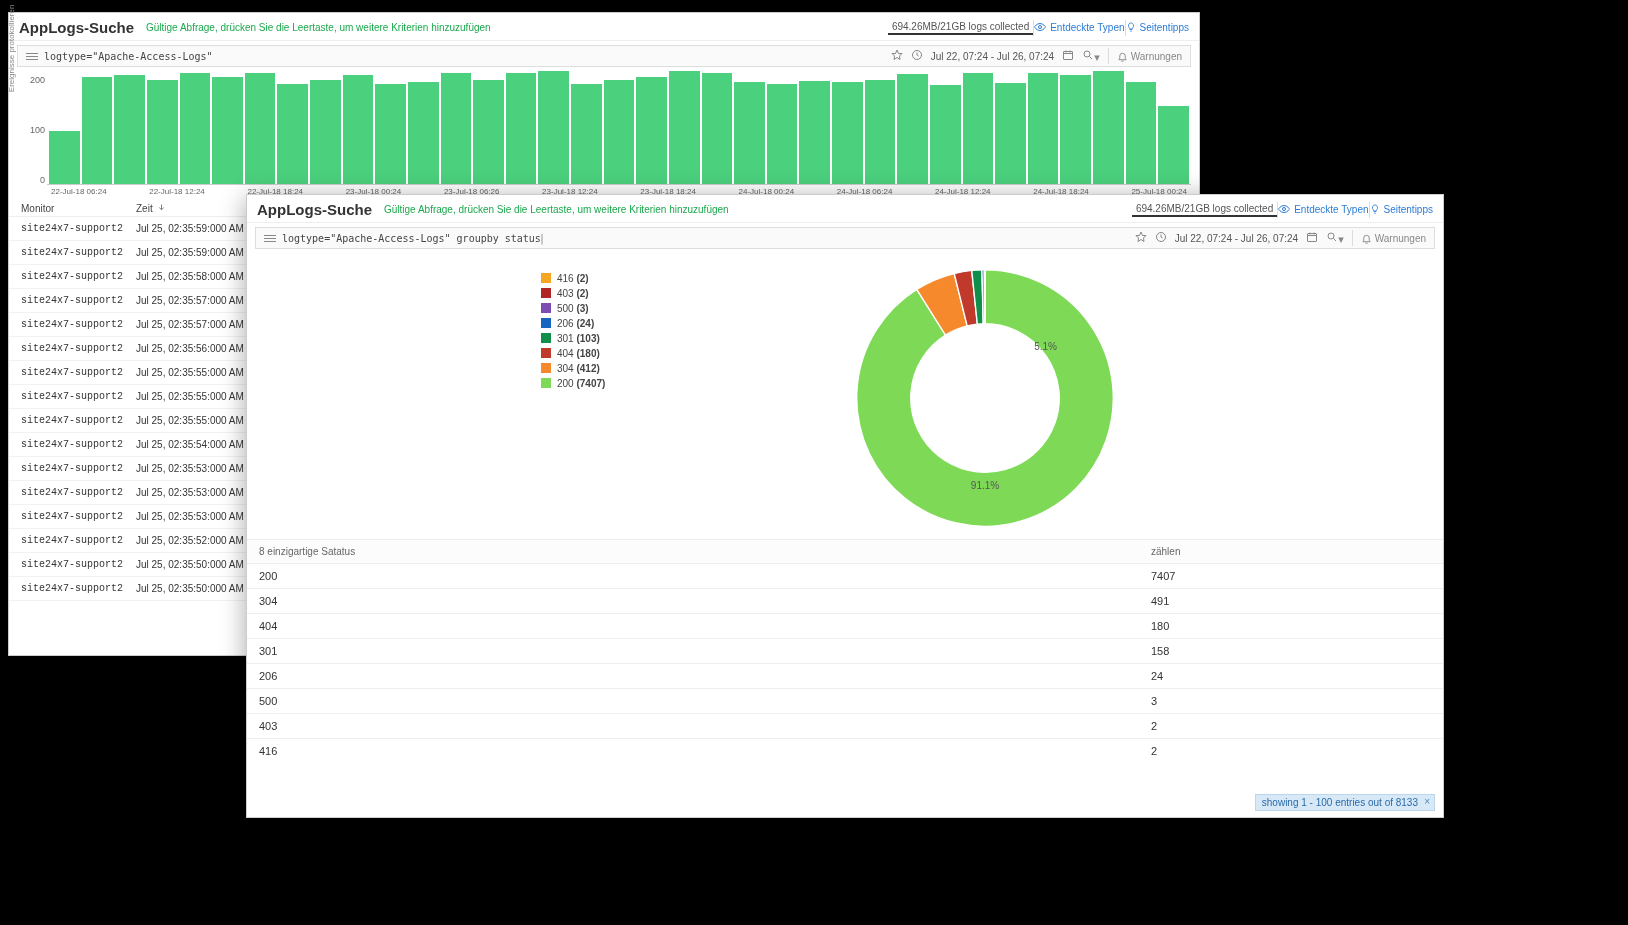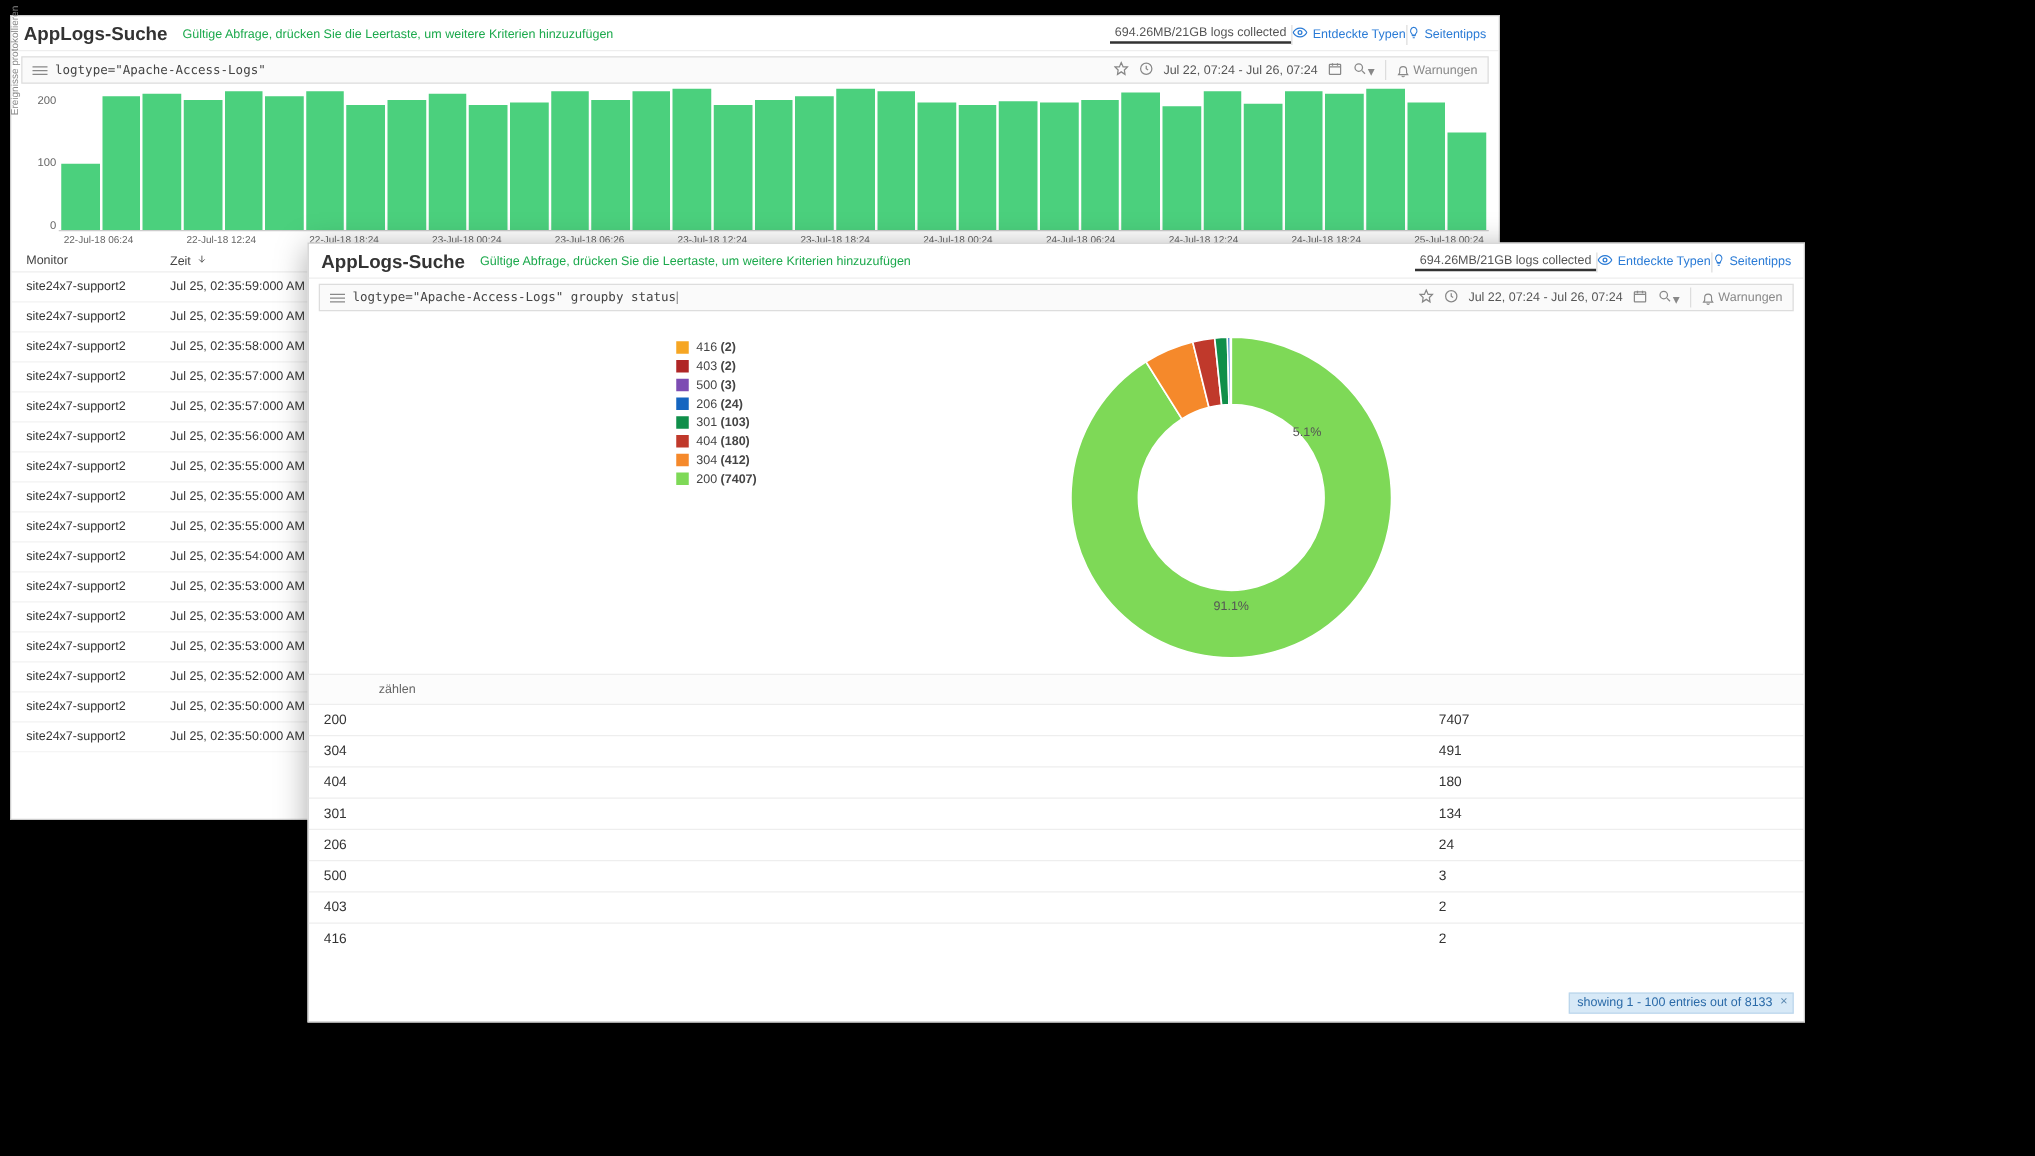--- a/index.html
+++ b/index.html
@@ -85,21 +85,21 @@
   .colheads .c2 { width: 160px; display:flex; align-items:center; gap:4px; }
   .template-str {
     font-size: 9px; color: #888; font-family: Menlo, Consolas, monospace;
     padding-left: 20px;
   }
   .logrows { overflow: hidden; }
   .logrow {
     display: flex; font-size: 10px; color: #333;
     padding: 6px 12px; border-bottom: 1px solid #f2f2f2;
   }
-  .logrow .c1 { width: 115px; }
+  .logrow .c1 { width: 115px; font-family: Liberation Mono, monospace; }
   .logrow .c2 { width: 160px; }
   
   .donut-area { display: flex; padding: 12px 24px 6px 24px; height: 288px; }
   .legend { width: 260px; padding-top: 8px; padding-left: 208px; font-size: 10px; color:#444;}
   .legend-wide { width: 470px; padding-left: 270px;}
   .lg { display: flex; align-items: flex-start; gap: 6px; padding: 2px 0; }
   .sw { width: 10px; height: 10px; }
   .lg b { font-weight: 600; }
   .donut-holder { flex: 1; display: flex; justify-content: center; align-items: center; position: relative; }
   svg.donut { width: 270px; height: 270px; }
@@ -453,38 +453,39 @@
           <path d="M 99.85321471371475 5.000113399648043 A 95 95 0 0 1 99.9999999999999 5 L 99.99999999999994 45 A 55 55 0 0 0 99.91501904478223 45.000065652427814 Z" fill="#f6a623" stroke="#fff" stroke-width="1"></path>
         </svg>
       <div class="dlabel" style="top:78px; right:172px;">5.1%</div>
       <div class="dlabel" style="bottom:42px; left:50%; transform:translateX(-50%);">91.1%</div>
     </div>
     <div style="width:190px;"></div>
   </div>
 
   <div class="stbl">
     <div class="strow sthead">
+      <div class="sc1">8 einzigartige Satatus</div>
       <div class="sc2">zählen</div>
     </div>
     <div id="strows">
         <div class="strow">
           <div class="sc1">200</div>
           <div class="sc2">7407</div>
         </div>
         <div class="strow">
           <div class="sc1">304</div>
           <div class="sc2">491</div>
         </div>
         <div class="strow">
           <div class="sc1">404</div>
           <div class="sc2">180</div>
         </div>
         <div class="strow">
           <div class="sc1">301</div>
-          <div class="sc2">134</div>
+          <div class="sc2">158</div>
         </div>
         <div class="strow">
           <div class="sc1">206</div>
           <div class="sc2">24</div>
         </div>
         <div class="strow">
           <div class="sc1">500</div>
           <div class="sc2">3</div>
         </div>
         <div class="strow">

